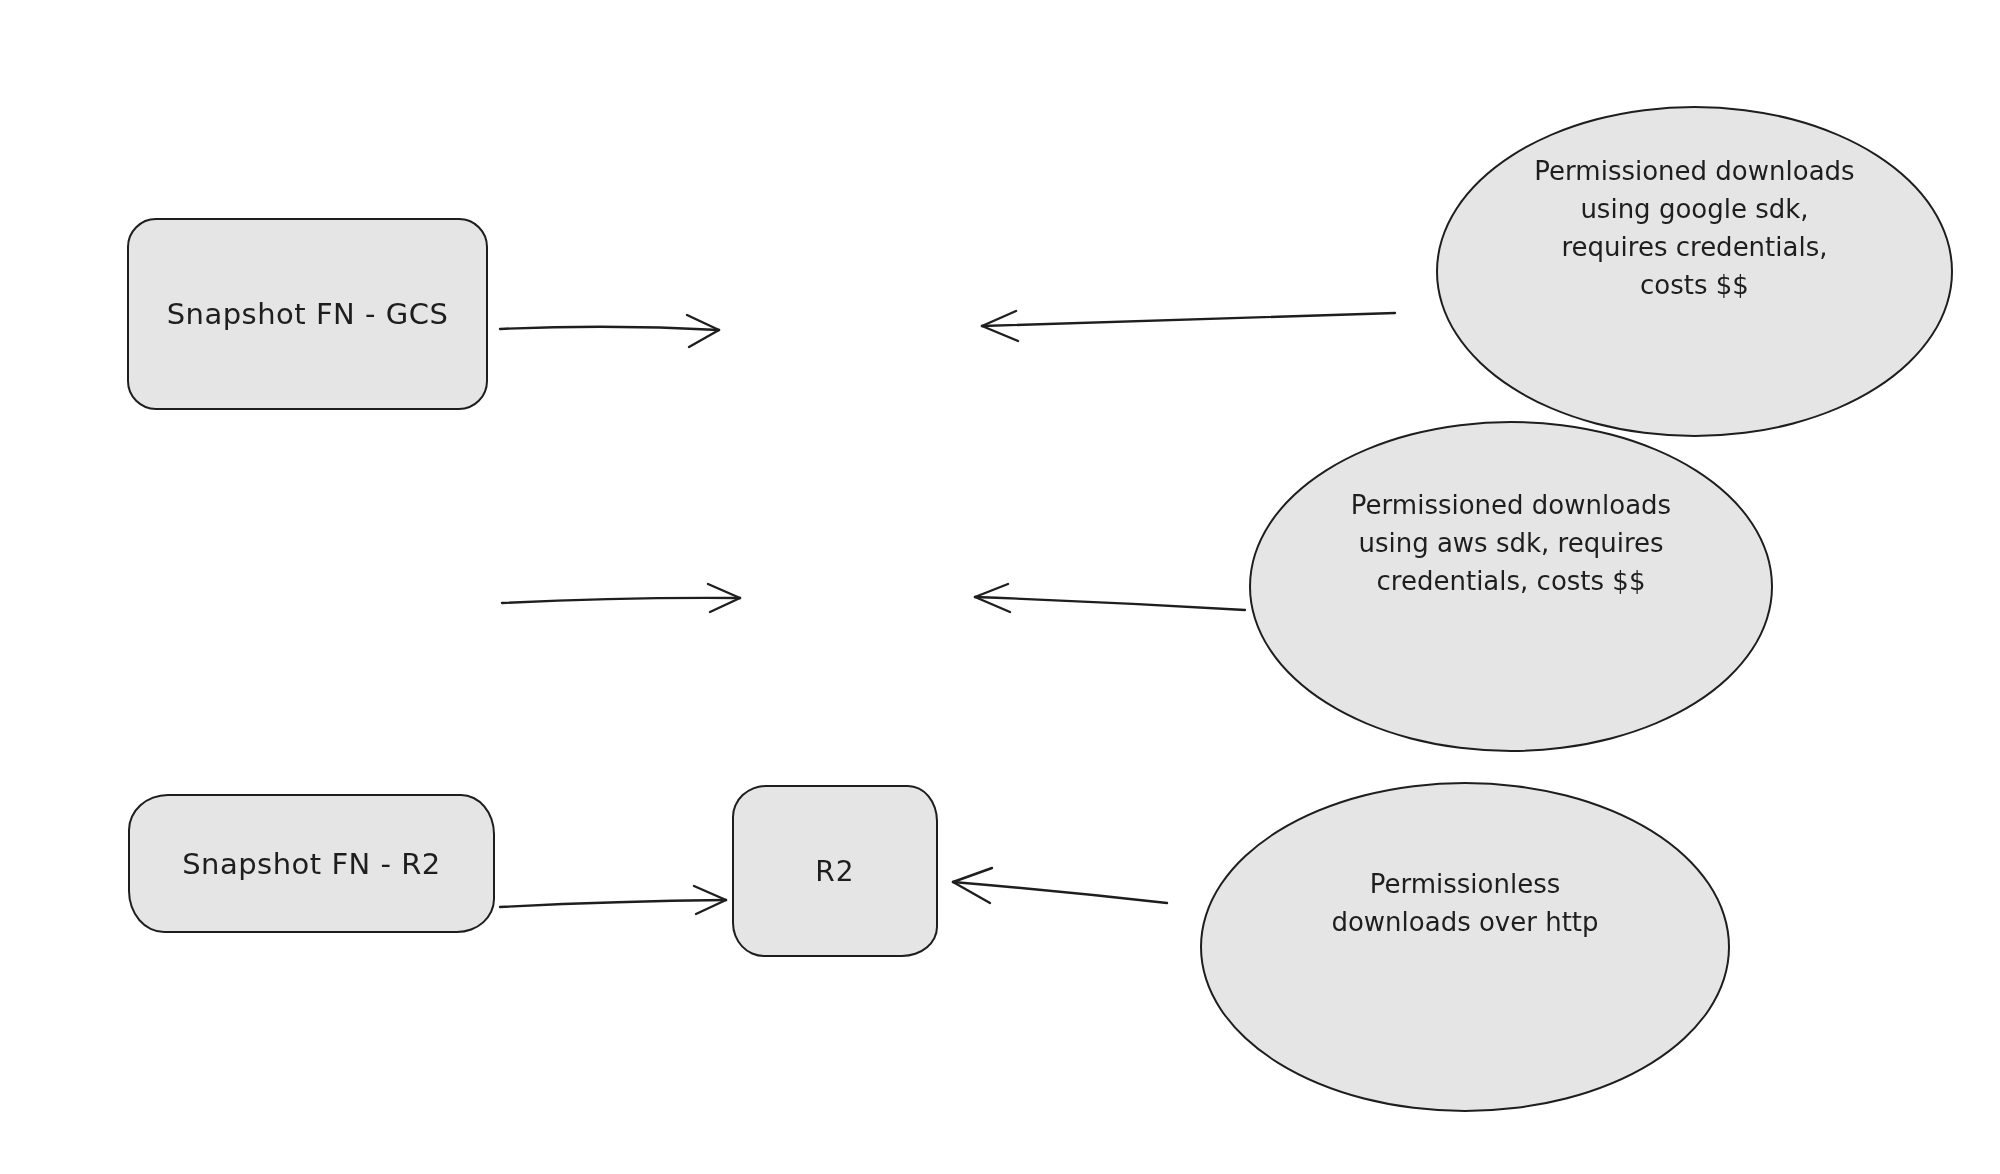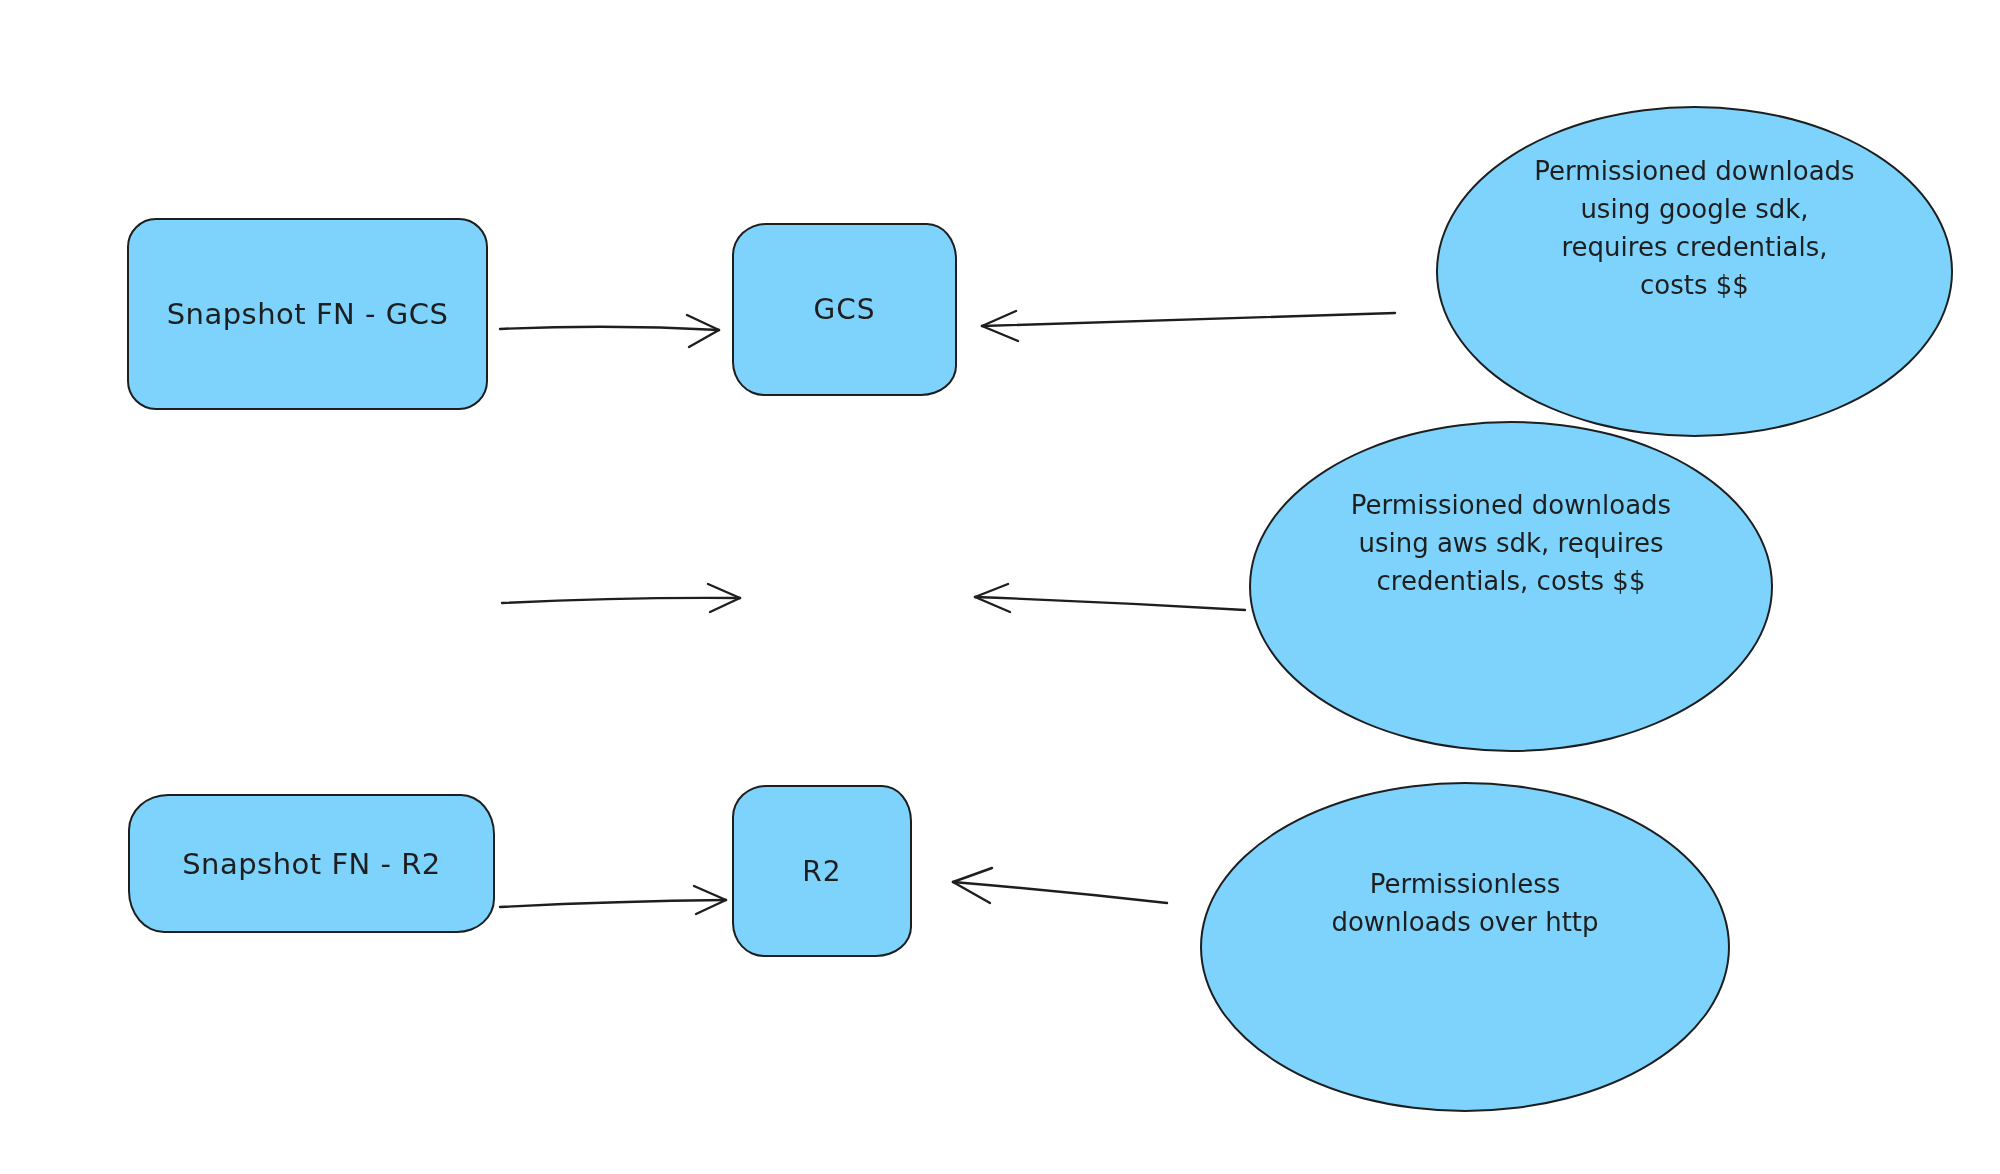--- a/index.html
+++ b/index.html
@@ -27,21 +27,21 @@
     stroke-linecap: round;
     stroke-linejoin: round;
   }
 
   .node {
     position: absolute;
     display: flex;
     align-items: center;
     justify-content: center;
     text-align: center;
-    background: #7dd3fc;
+    background: #e5e5e5;
     border: 2.5px solid #1e1e1e;
   }
 
   .rect-big {
     border-radius: 40px 34px 38px 36px / 36px 40px 34px 42px;
     font-size: 29px;
     letter-spacing: 0.5px;
   }
 
   .rect-small {
@@ -62,21 +62,21 @@
   
   .n-src-gcs  { left: 127px;  top: 218px; width: 361px; height: 192px; border-radius: 29px; }
   .n-tgt-gcs  { left: 732px;  top: 223px; width: 225px; height: 173px; }
   .n-note-gcs { left: 1436px; top: 106px; width: 517px; height: 331px; }
   
   .n-src-s3   { left: 128px;  top: 503px; width: 367px; height: 195px; }
   .n-tgt-s3   { left: 747px;  top: 495px; width: 221px; height: 173px; }
   .n-note-s3  { left: 1249px; top: 421px; width: 524px; height: 331px; }
   
   .n-src-r2   { left: 128px;  top: 794px; width: 367px; height: 139px; }
-  .n-tgt-r2   { left: 732px;  top: 785px; width: 180px; height: 172px; }
+  .n-tgt-r2   { left: 732px;  top: 785px; width: 206px; height: 172px; }
   .n-note-r2  { left: 1200px; top: 782px; width: 530px; height: 330px; }
 </style>
 </head>
 <body>
 
 <div class="canvas">
 
   <svg class="arrows-layer" viewBox="0 0 2000 1174" xmlns="http://www.w3.org/2000/svg">
 
     <g>
@@ -112,23 +112,20 @@
     <g>
       <path d="M1167,903 Q1060,891 953,882"></path>
       <path d="M953,882 L992,868"></path>
       <path d="M953,882 L990,903"></path>
     </g>
   </svg>
 
   <div class="node rect-big n-src-gcs">
     <span>Snapshot FN - GCS</span>
   </div>
-  <div class="node rect-small n-tgt-gcs">
-    <span>GCS</span>
-  </div>
   <div class="node ellipse n-note-gcs">
     <span class="note-text">Permissioned downloads
 using google sdk,
 requires credentials,
 costs $$</span>
   </div>
 
   <div class="node ellipse n-note-s3">
     <span class="note-text">Permissioned downloads
 using aws sdk, requires

